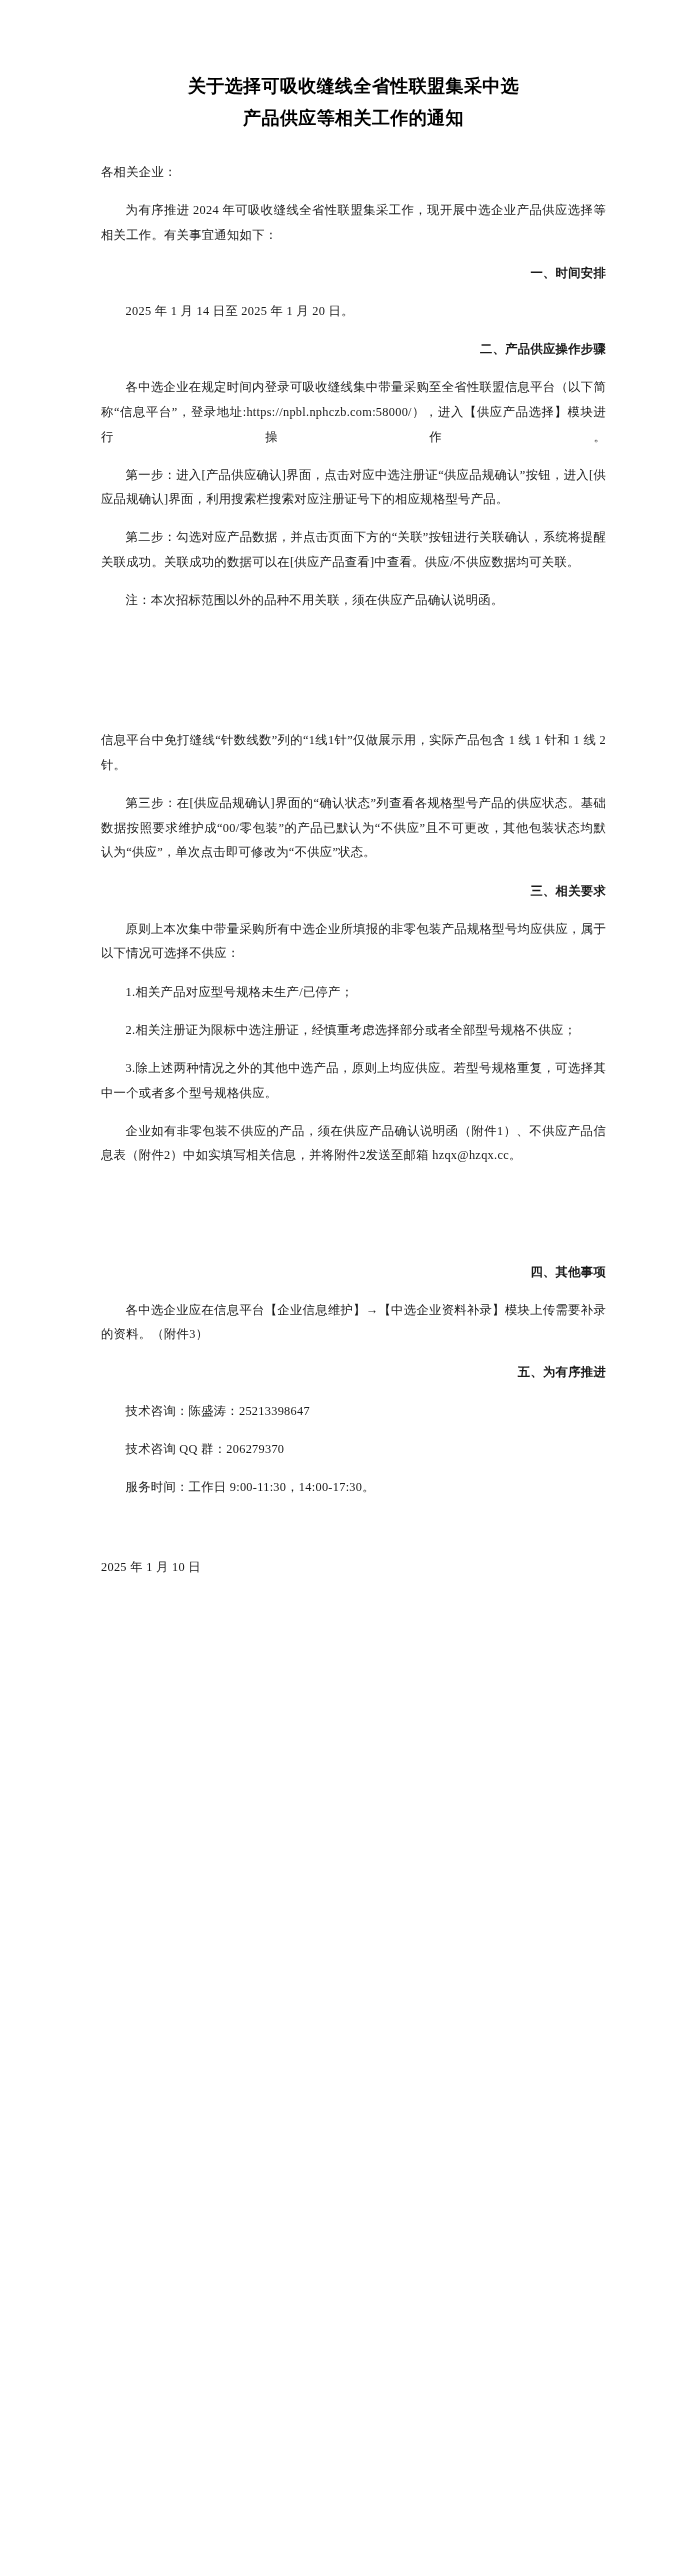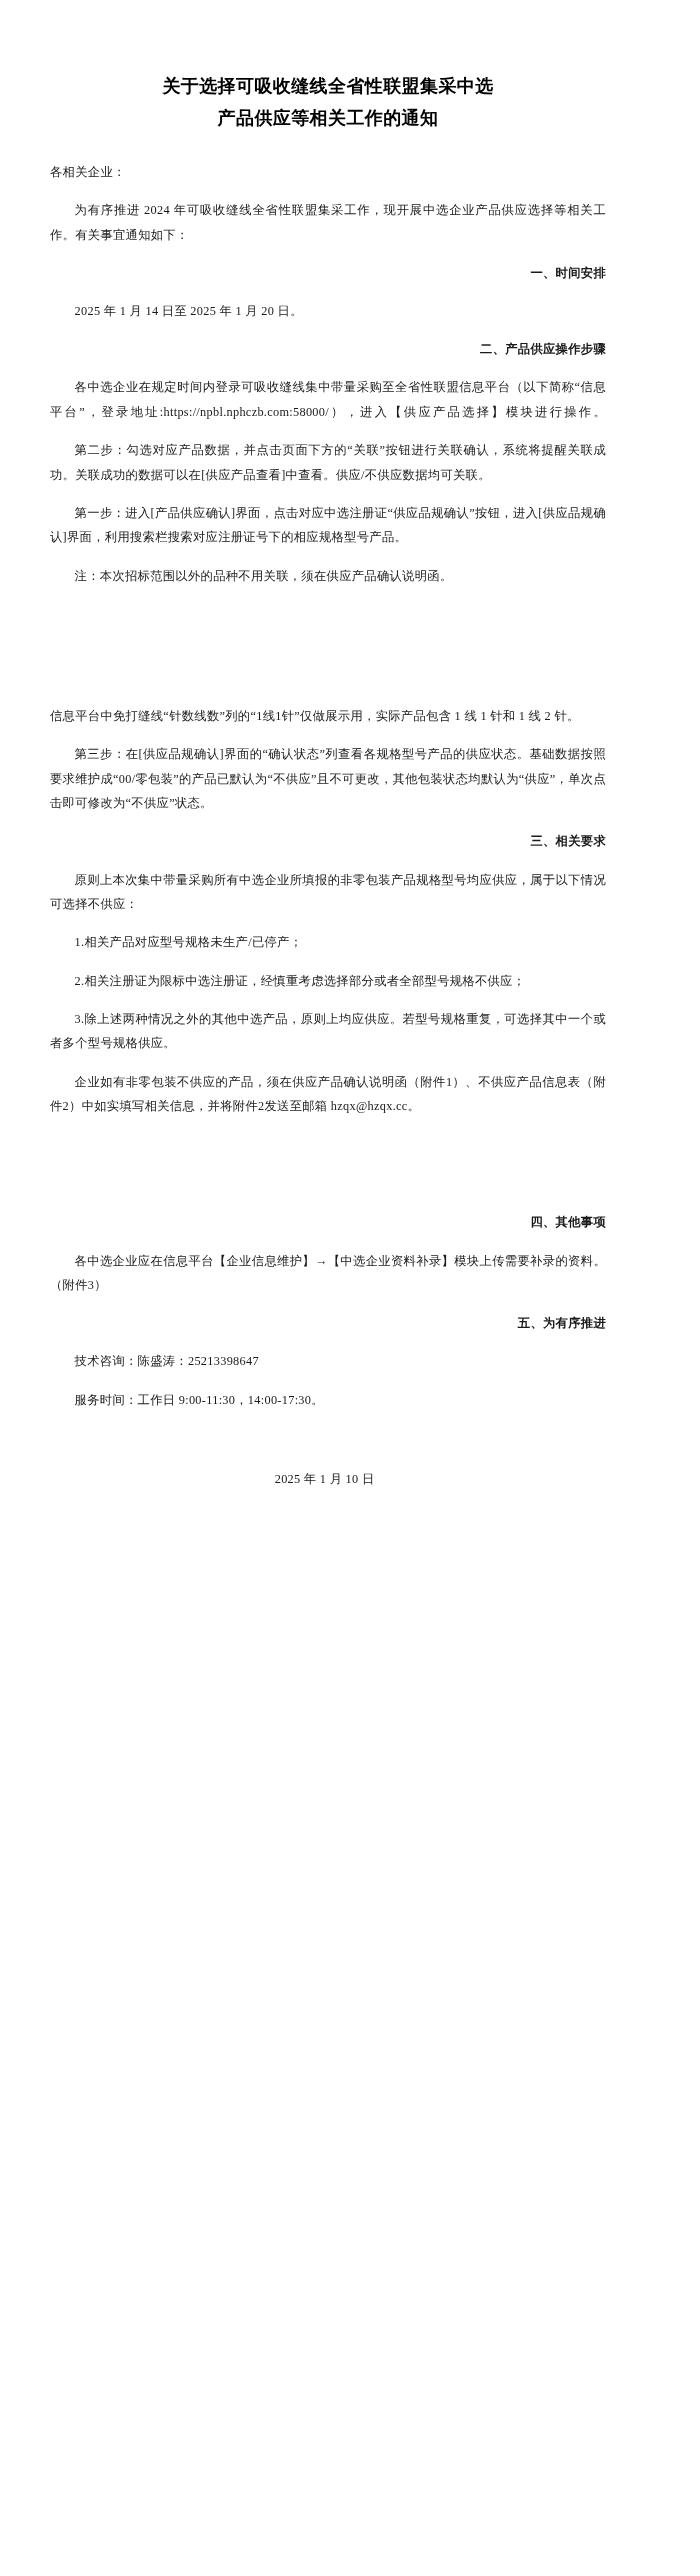--- a/index.html
+++ b/index.html
@@ -10,21 +10,21 @@
   body {
     width: 701px;
     min-height: 2576px;
     font-family: "Liberation Serif", "DejaVu Serif", serif;
     color: #1a1a1a;
   }
   .page {
     width: 687px;
     min-height: 2576px;
     box-sizing: border-box;
-    padding: 51px 81px 34px 50px;
+    padding: 51px 81px 34px 101px;
     position: relative;
   }
   .doc-title {
     text-align: center;
     font-family: "Liberation Sans", "DejaVu Sans", sans-serif;
     font-weight: bold;
     font-size: 18px;
     line-height: 1.75;
     letter-spacing: 0.4px;
     margin: 20.4px 0 25.4px 0;
@@ -61,21 +61,21 @@
     text-align-last: justify;
   }
   .gap-lg {
     height: 102px;
   }
   .gap-md {
     height: 78px;
   }
   .date-line {
     margin-top: 59px;
-    text-align: center;
+    text-align: left;
     font-size: 12.3px;
     letter-spacing: 0.3px;
     padding-right: 6.8px;
   }
 </style>
 </head>
 <body>
 
 <div class="page">
 
@@ -86,22 +86,22 @@
 
   <p class="flush">各相关企业：</p>
 
   <p class="indent">为有序推进 2024 年可吸收缝线全省性联盟集采工作，现开展中选企业产品供应选择等相关工作。有关事宜通知如下：</p>
 
   <p class="section">一、时间安排</p>
   <p class="indent">2025 年 1 月 14 日至 2025 年 1 月 20 日。</p>
 
   <p class="section">二、产品供应操作步骤</p>
   <p class="justify-spread">各中选企业在规定时间内登录可吸收缝线集中带量采购至全省性联盟信息平台（以下简称“信息平台”，登录地址:https://npbl.nphczb.com:58000/），进入【供应产品选择】模块进行操作。</p>
+  <p class="indent">第一步：进入[产品供应确认]界面，点击对应中选注册证“供应品规确认”按钮，进入[供应品规确认]界面，利用搜索栏搜索对应注册证号下的相应规格型号产品。</p>
   <p class="indent">第二步：勾选对应产品数据，并点击页面下方的“关联”按钮进行关联确认，系统将提醒关联成功。关联成功的数据可以在[供应产品查看]中查看。供应/不供应数据均可关联。</p>
-  <p class="indent">第一步：进入[产品供应确认]界面，点击对应中选注册证“供应品规确认”按钮，进入[供应品规确认]界面，利用搜索栏搜索对应注册证号下的相应规格型号产品。</p>
   <p class="indent">注：本次招标范围以外的品种不用关联，须在供应产品确认说明函。</p>
 
   <div class="gap-lg"></div>
 
   <p class="flush">信息平台中免打缝线“针数线数”列的“1线1针”仅做展示用，实际产品包含 1 线 1 针和 1 线 2 针。</p>
   <p class="indent">第三步：在[供应品规确认]界面的“确认状态”列查看各规格型号产品的供应状态。基础数据按照要求维护成“00/零包装”的产品已默认为“不供应”且不可更改，其他包装状态均默认为“供应”，单次点击即可修改为“不供应”状态。</p>
 
   <p class="section">三、相关要求</p>
   <p class="indent">原则上本次集中带量采购所有中选企业所填报的非零包装产品规格型号均应供应，属于以下情况可选择不供应：</p>
   <p class="indent">1.相关产品对应型号规格未生产/已停产；</p>
@@ -109,18 +109,19 @@
   <p class="indent">3.除上述两种情况之外的其他中选产品，原则上均应供应。若型号规格重复，可选择其中一个或者多个型号规格供应。</p>
   <p class="indent">企业如有非零包装不供应的产品，须在供应产品确认说明函（附件1）、不供应产品信息表（附件2）中如实填写相关信息，并将附件2发送至邮箱 hzqx@hzqx.cc。</p>
 
   <div class="gap-md"></div>
 
   <p class="section">四、其他事项</p>
   <p class="indent">各中选企业应在信息平台【企业信息维护】→【中选企业资料补录】模块上传需要补录的资料。（附件3）</p>
 
   <p class="section">五、为有序推进</p>
   <p class="indent">技术咨询：陈盛涛：25213398647</p>
+  <p class="indent">技术咨询 QQ 群：206279370</p>
   <p class="indent">服务时间：工作日 9:00-11:30，14:00-17:30。</p>
 
   <div class="date-line">2025 年 1 月 10 日</div>
 
 </div>
 
 
 </body></html>

